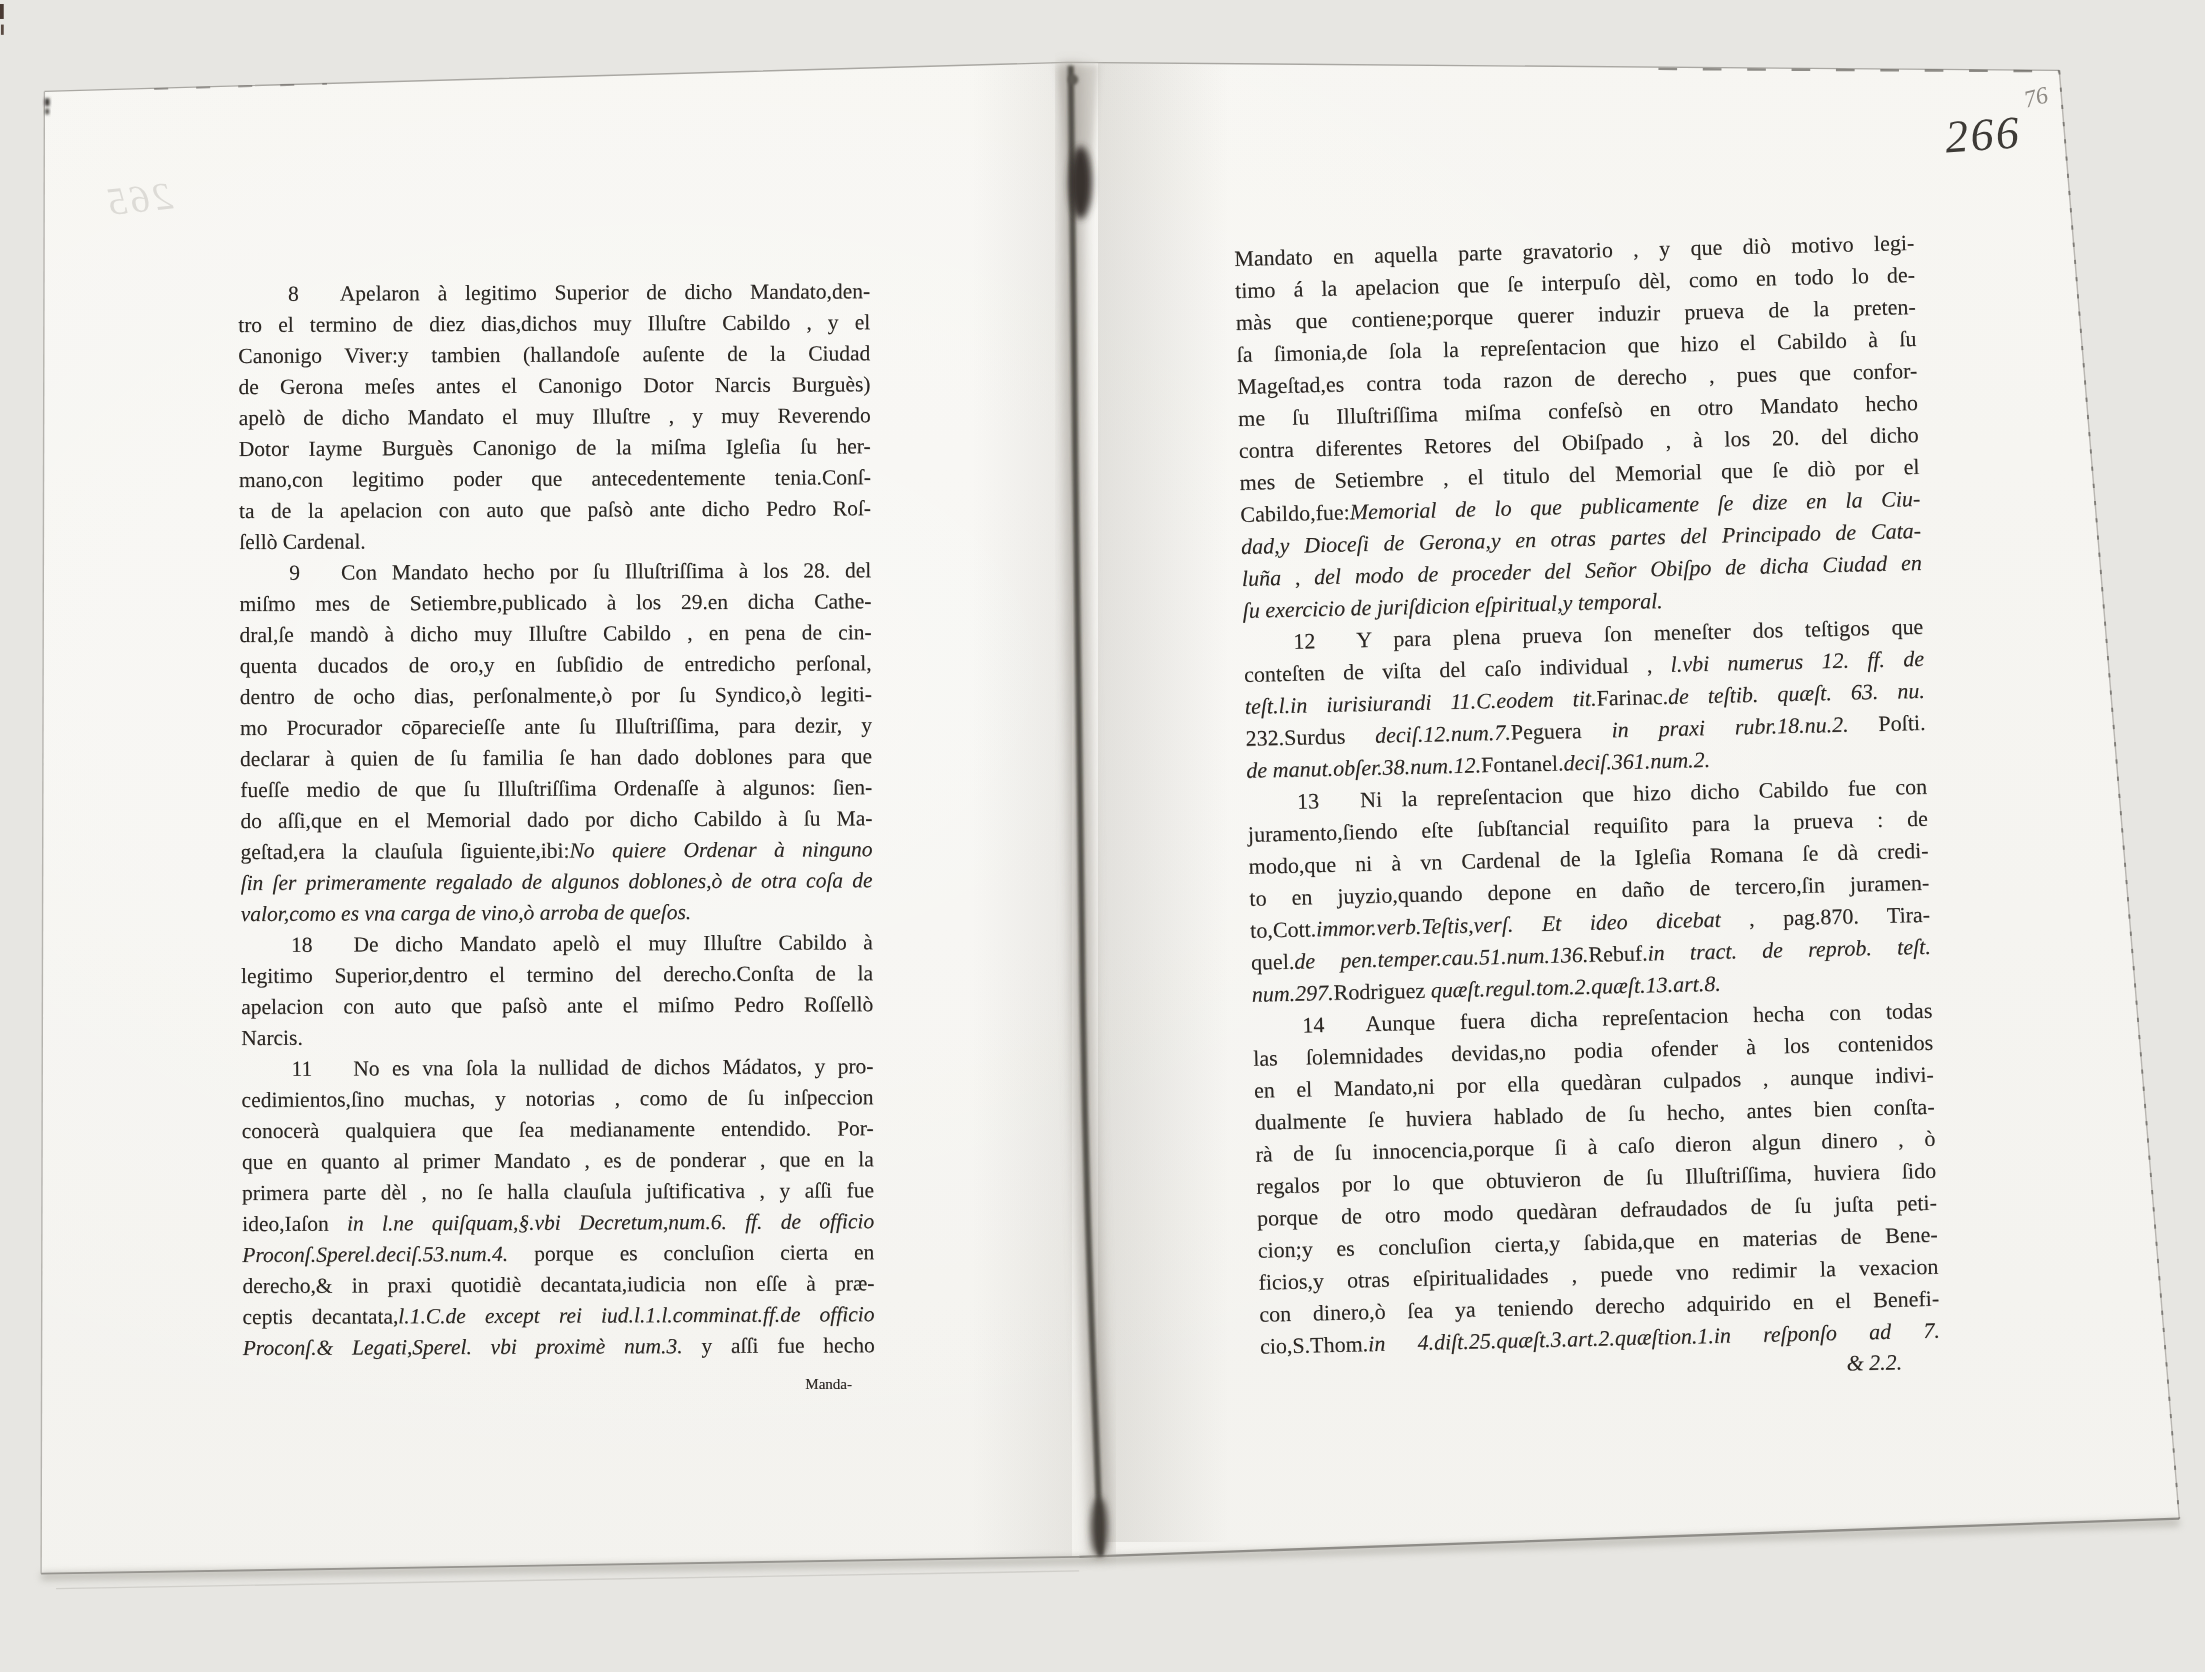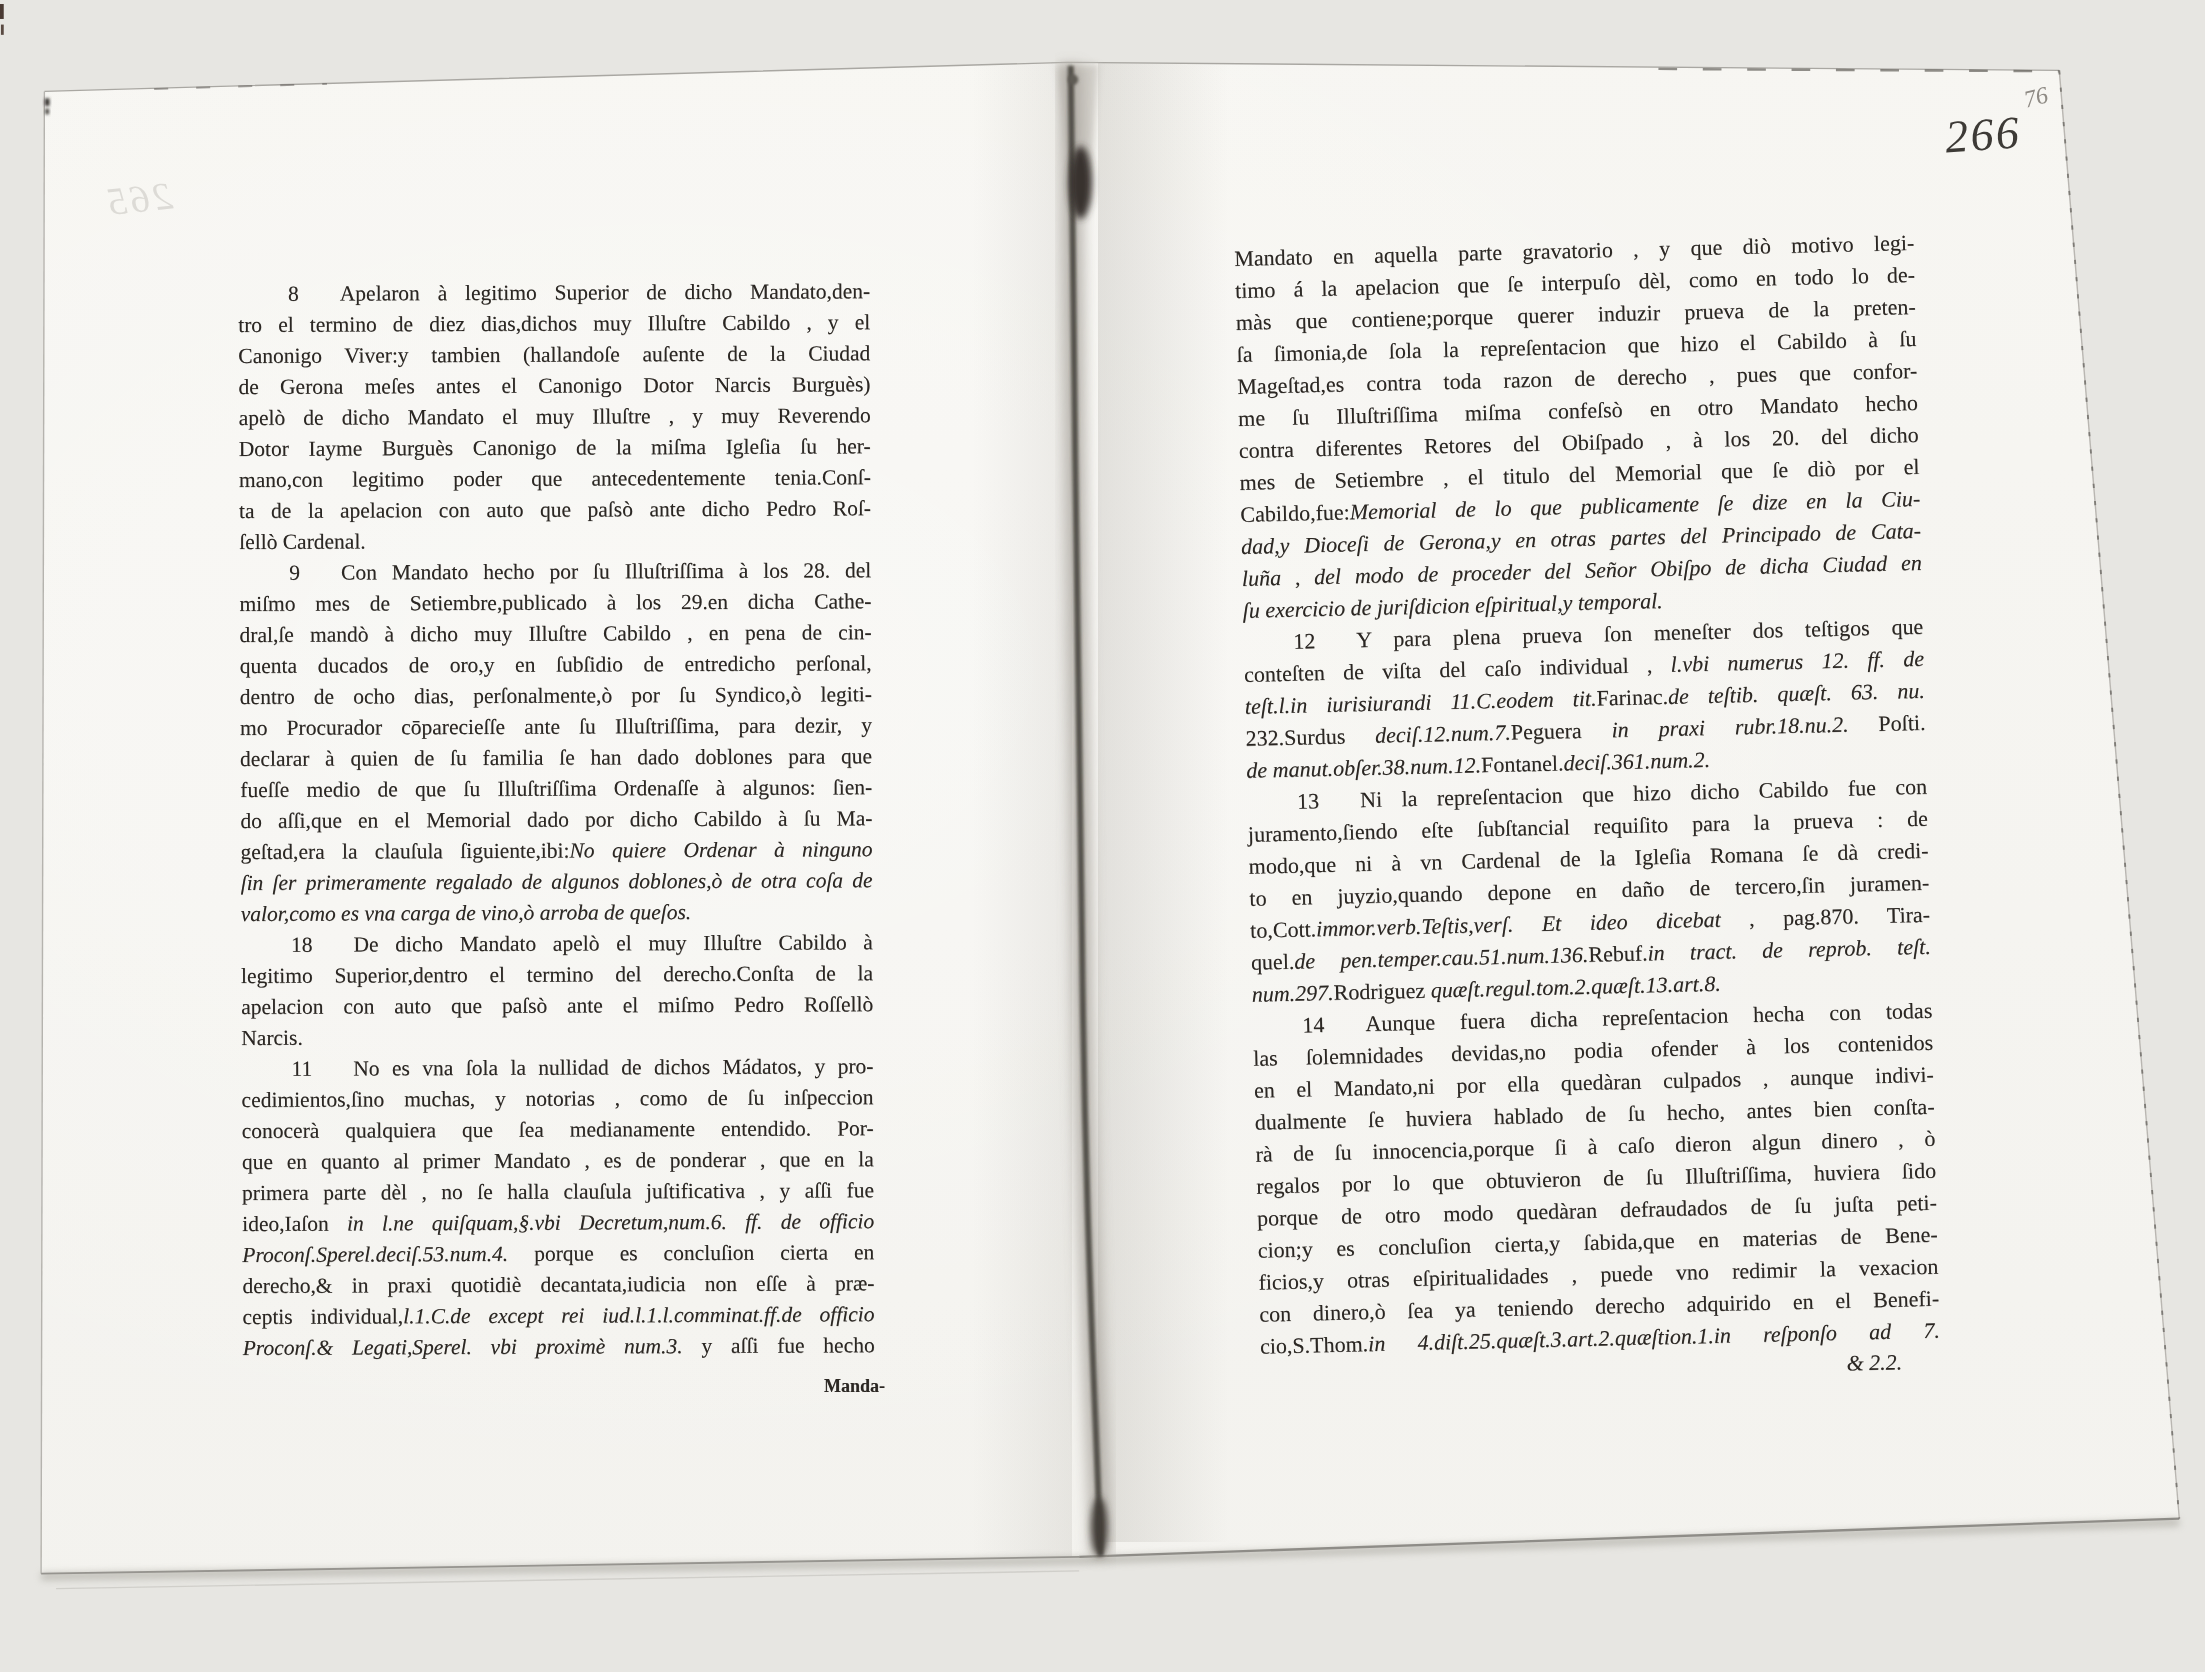--- a/index.html
+++ b/index.html
@@ -32,21 +32,21 @@
                 transform:rotate(-0.25deg); transform-origin:left top; }
   #right-text { left:1234px; top:243px; width:680px; font-size:22px; line-height:32px;
                 transform:rotate(-1.35deg); transform-origin:left top; }
   .line { text-align:justify; text-align-last:justify; }
   .line.last { text-align-last:left; }
   .it { font-style:italic; }
   .pnum { display:inline-block; margin-left:50px; margin-right:41px; }
 
   .catchword { position:absolute; text-align:right; color:#2b2723;
                text-shadow:0.2px 0.3px 0.4px rgba(43,39,35,.42); }
-  #catchword-left  { left:253px; top:1376px; width:632px; font-size:18px;font-weight:bold; }
+  #catchword-left  { left:220px; top:1376px; width:632px; font-size:15px; }
   #catchword-right { left:1234px; top:1365px; width:668px; font-size:22px; font-style:italic;
                      transform:rotate(-1.35deg); transform-origin:left top; }
 
   .handwriting { position:absolute; font-style:italic; }
   #pagenum-hw { left:1945px; top:108px; font-size:46px; color:#3d3a36;
                 transform:rotate(-4deg); letter-spacing:2.3px; }
   #corner-mark { left:2024px; top:84px; font-size:24px; color:#8f8b85;
                  transform:rotate(-14deg); }
   #bleed-mark { left:104px; top:176px; font-size:39px; color:#5c5850; opacity:.17;
                 transform:scaleX(-1) rotate(6deg); letter-spacing:3.3px; }
@@ -130,21 +130,21 @@
       <div class="line"><span>apelacion con auto que paſsò ante el miſmo Pedro Roſſellò</span></div>
       <div class="line last"><span>Narcis.</span></div>
       <div class="line"><span class="pnum">11</span><span>No es vna ſola la nullidad de dichos Mádatos, y pro-</span></div>
       <div class="line"><span>cedimientos,ſino muchas, y notorias , como de ſu inſpeccion</span></div>
       <div class="line"><span>conocerà qualquiera que ſea medianamente entendido. Por-</span></div>
       <div class="line"><span>que en quanto al primer Mandato , es de ponderar , que en la</span></div>
       <div class="line"><span>primera parte dèl , no ſe halla clauſula juſtificativa , y aſſi fue</span></div>
       <div class="line"><span>ideo,Iaſon </span><span class="it">in l.ne quiſquam,§.vbi Decretum,num.6. ff. de officio</span></div>
       <div class="line"><span class="it">Proconſ.Sperel.deciſ.53.num.4.</span><span> porque es concluſion cierta en</span></div>
       <div class="line"><span>derecho,&amp; in praxi quotidiè decantata,iudicia non eſſe à præ-</span></div>
-      <div class="line"><span>ceptis individual,</span><span class="it">l.1.C.de except rei iud.l.1.l.comminat.ff.de officio</span></div>
+      <div class="line"><span>ceptis decantata,</span><span class="it">l.1.C.de except rei iud.l.1.l.comminat.ff.de officio</span></div>
       <div class="line"><span class="it">Proconſ.&amp; Legati,Sperel. vbi proximè num.3.</span><span> y aſſi fue hecho</span></div>
     </div>
   <div class="catchword" id="catchword-left">Manda-</div>
 
   <div class="textblock" id="right-text">
       <div class="line"><span>Mandato en aquella parte gravatorio , y que diò motivo legi-</span></div>
       <div class="line"><span>timo á la apelacion que ſe interpuſo dèl, como en todo lo de-</span></div>
       <div class="line"><span>màs que contiene;porque querer induzir prueva de la preten-</span></div>
       <div class="line"><span>ſa ſimonia,de ſola la repreſentacion que hizo el Cabildo à ſu</span></div>
       <div class="line"><span>Mageſtad,es contra toda razon de derecho , pues que confor-</span></div>

